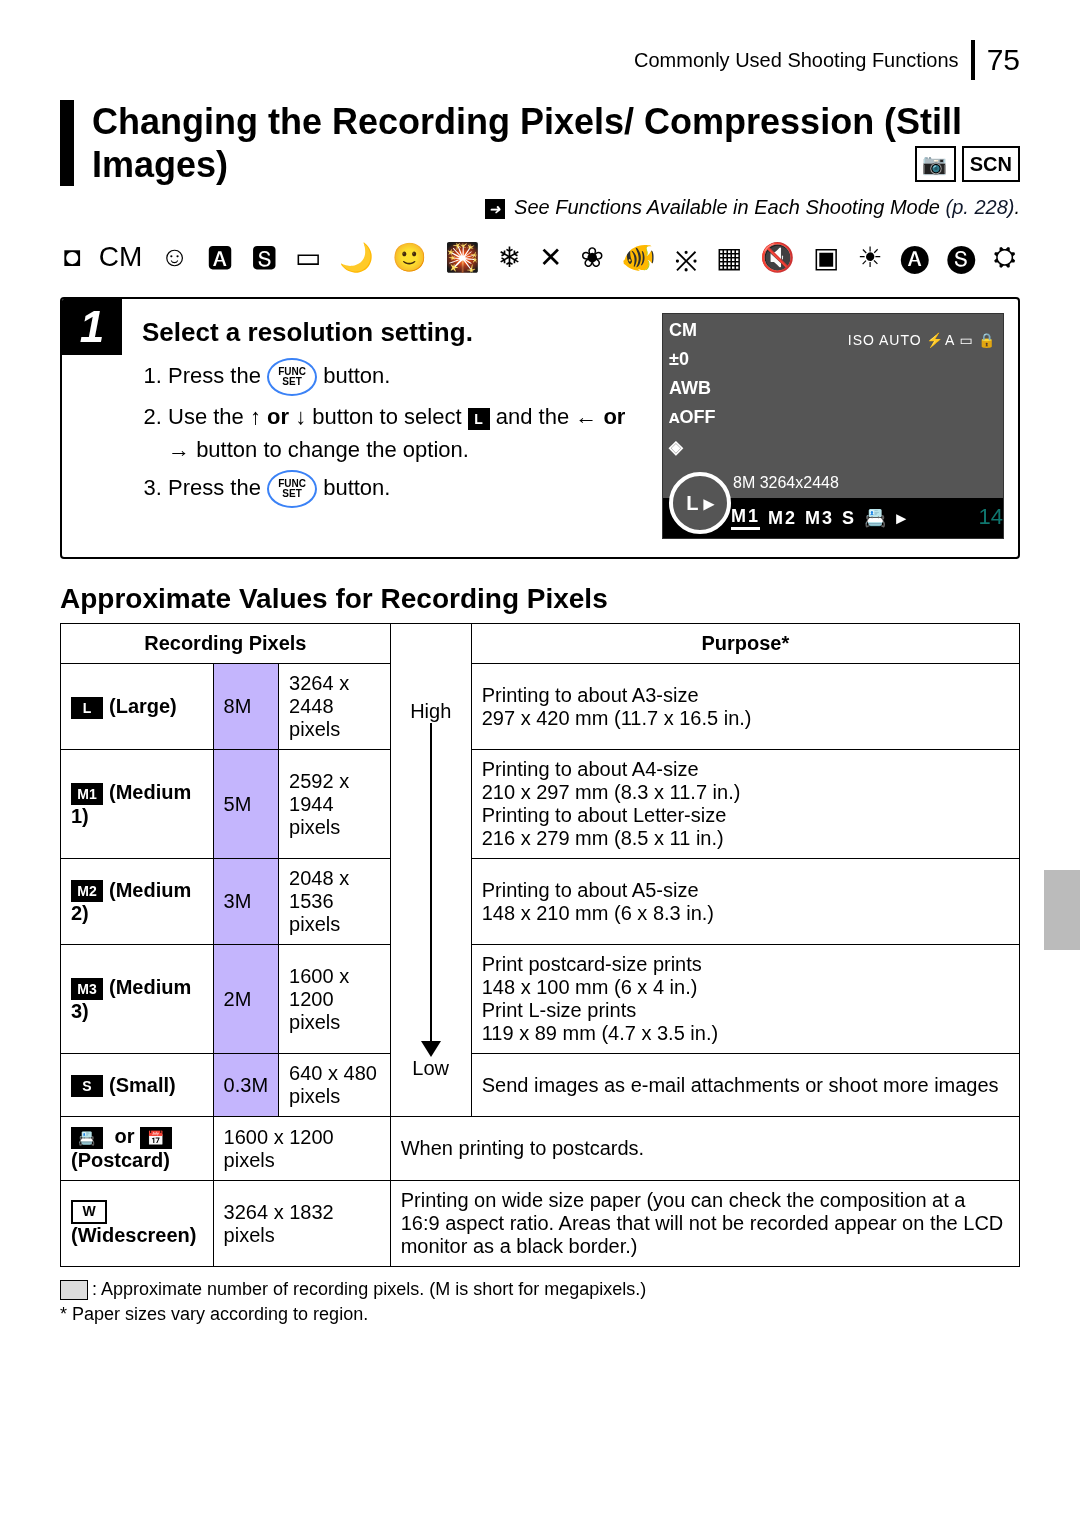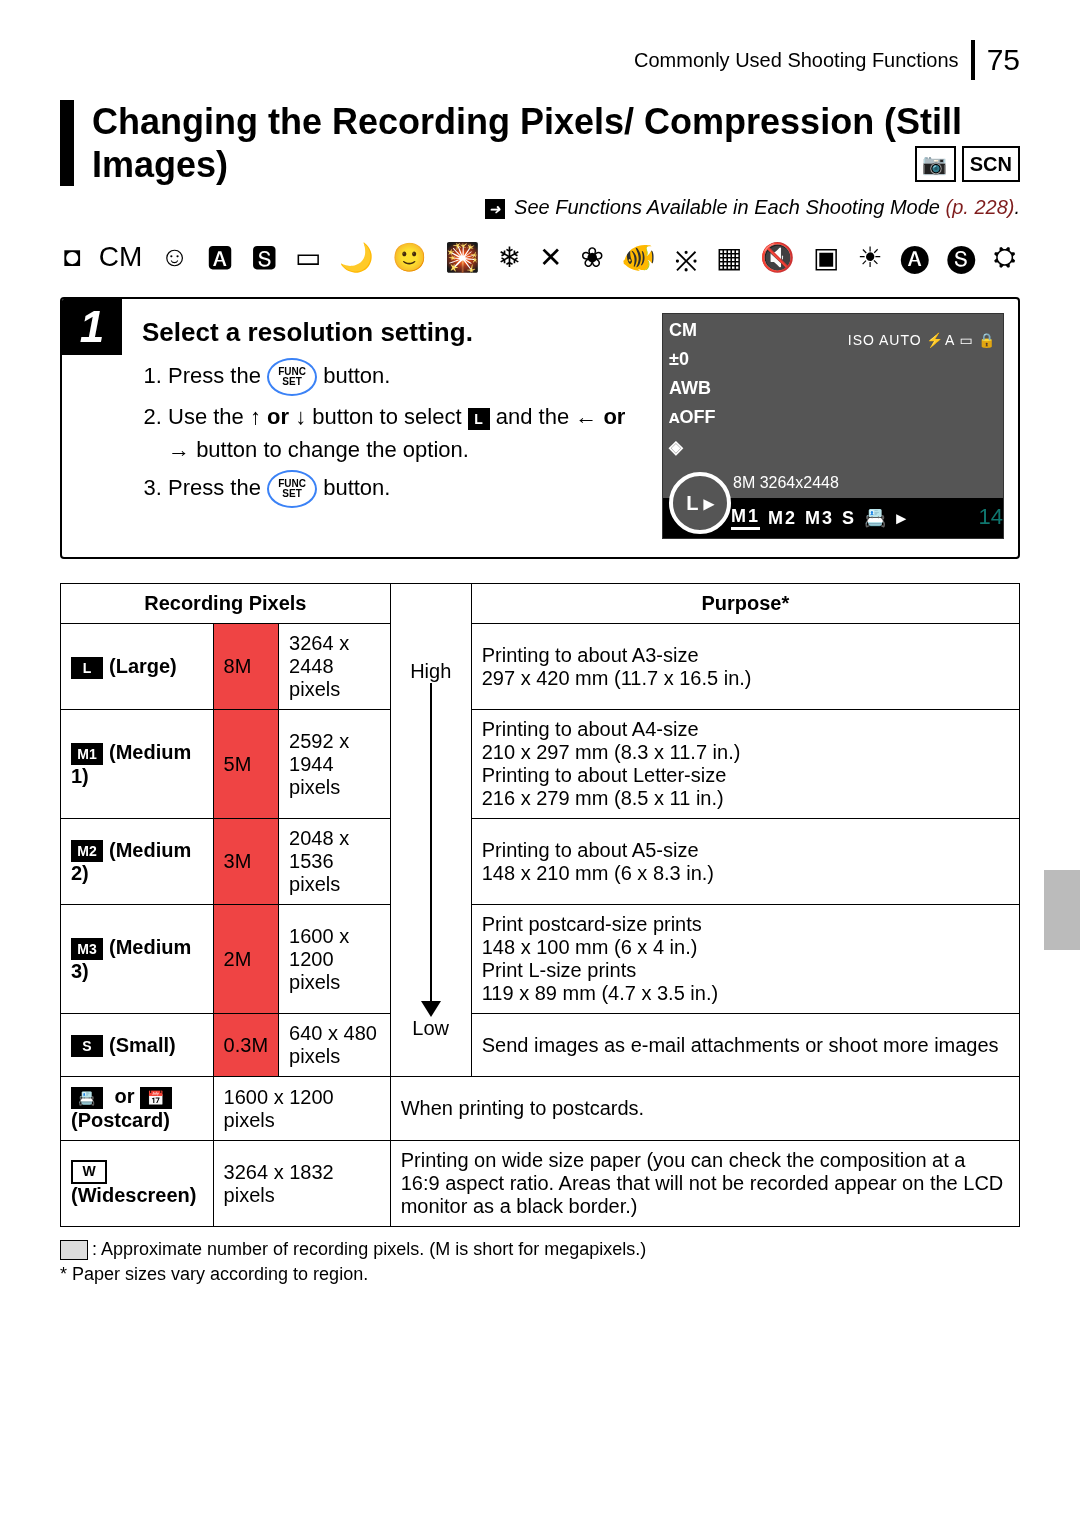--- a/index.html
+++ b/index.html
@@ -56,21 +56,21 @@
     display: inline-flex;
     align-items: center;
     height: 28px;
   }
   .see-also {
     text-align: right;
     font-style: italic;
     font-size: 20px;
     margin: 6px 0 14px 0;
   }
-  .see-also a { color: #7f1d1d; text-decoration: none; }
+  .see-also a { color: #0f172a; text-decoration: none; }
   .mode-strip {
     display: flex;
     gap: 14px;
     font-size: 28px;
     padding: 8px 4px 18px 4px;
     flex-wrap: nowrap;
     justify-content: space-between;
   }
   .mode-strip span { display:inline-block; }
   .step-box {
@@ -186,21 +186,21 @@
     border: 1.5px solid #000;
     padding: 8px 10px;
     vertical-align: middle;
     text-align: left;
   }
   table.pixels th {
     text-align: center;
     font-weight: bold;
   }
   .cell-center { text-align: center; }
-  .mp-cell { background: #ef4444; text-align:center; white-space:nowrap; }
+  .mp-cell { background: #c4b5fd; text-align:center; white-space:nowrap; }
   .bicon {
     display:inline-block;
     background:#000; color:#fff;
     min-width: 24px; height:22px; line-height:22px;
     text-align:center; font-size:14px; font-weight:bold;
     margin-right:6px; padding:0 4px;
     vertical-align: middle;
   }
   .bicon.outline {
     background:#fff; color:#000; border:2px solid #000;
@@ -349,20 +349,21 @@
           <span>M3</span>
           <span>S</span>
           <span>📇</span>
           <span>▸</span>
         </div>
         <div class="shots">14</div>
       </div>
     </div>
   </div>
 
+  <h2 class="section">Approximate Values for Recording Pixels</h2>
 
   <table class="pixels">
     <thead>
       <tr>
         <th colspan="3">Recording Pixels</th>
         <th style="width:60px;border-bottom:none;"></th>
         <th>Purpose*</th>
       </tr>
     </thead>
     <tbody>

